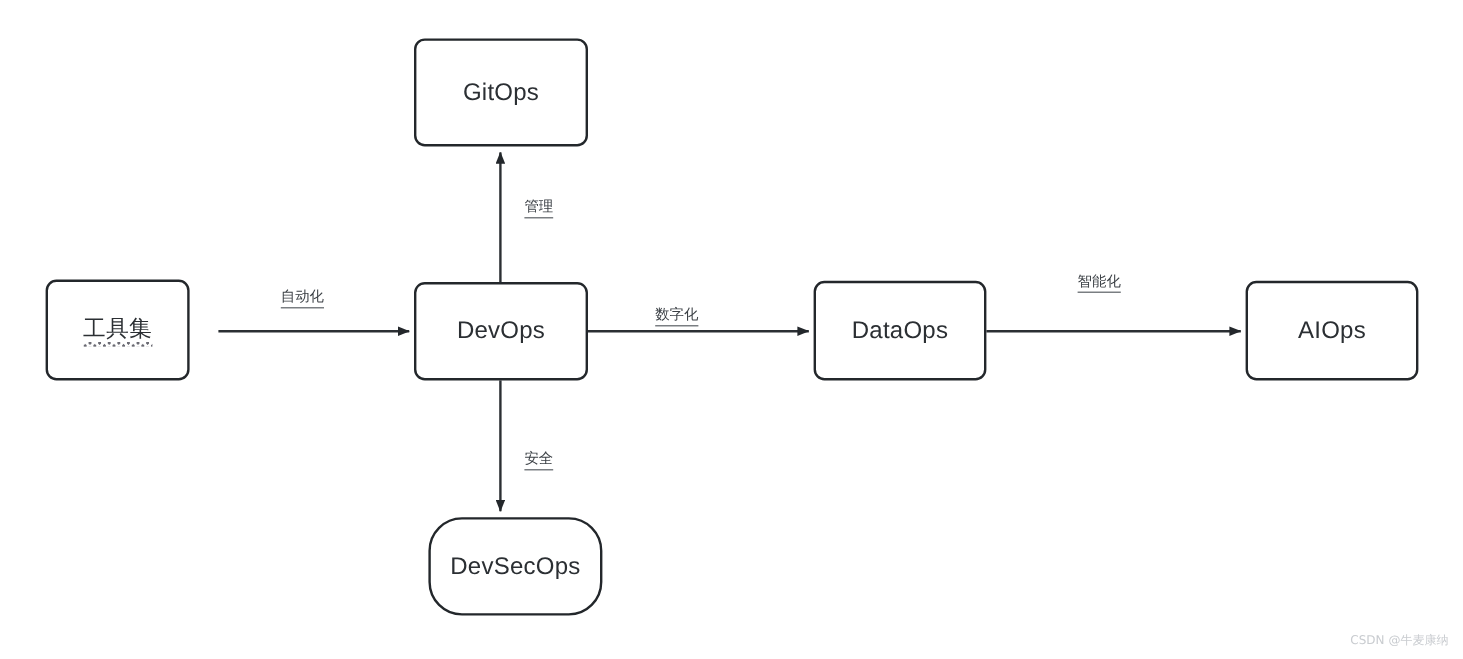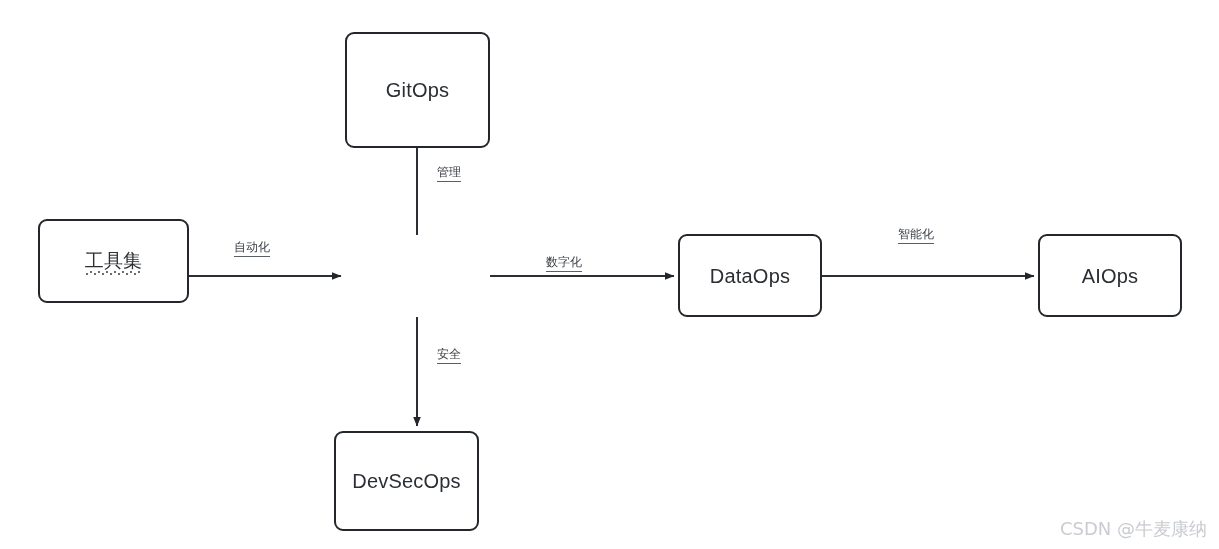--- a/index.html
+++ b/index.html
@@ -70,21 +70,21 @@
     line-height: 1.1;
     white-space: nowrap;
     padding-bottom: 2px;
     border-bottom: 1px solid #5a5f64;
   }
   .watermark {
     position: absolute;
     right: 12px;
     bottom: 8px;
     font-family: "DejaVu Sans", "Liberation Sans", sans-serif;
-    font-size: 18px;
+    font-size: 10px;
     color: #c9ccd0;
     white-space: nowrap;
     user-select: none;
   }
 </style>
 </head>
 <body>
 
 <div id="canvas">
 
@@ -109,46 +109,49 @@
 
     <g>
       <line x1="490" y1="276" x2="674" y2="276" stroke="#2b2f33" stroke-width="2" marker-end="url(#arrowhead)"></line>
     </g>
 
     <g>
       <line x1="822" y1="276" x2="1034" y2="276" stroke="#2b2f33" stroke-width="2" marker-end="url(#arrowhead)"></line>
     </g>
   </svg>
 
-  <div class="node-box" style="left:38px; top:219px; width:151px; height:84px;">
+  <div class="node-box" style="left:38px; top:233px; width:120px; height:84px;">
     <span class="node-label cjk squiggle">工具集</span>
   </div>
 
-  <div class="node-box" style="left:345px; top:32px; width:145px; height:116px;">
+  <div class="node-box" style="left:345px; top:32px; width:145px; height:90px;">
     <span class="node-label">GitOps</span>
   </div>
 
+  <div class="node-box" style="left:345px; top:235px; width:145px; height:82px;">
+    <span class="node-label">DevOps</span>
+  </div>
 
-  <div class="node-box" style="left:334px; top:431px; width:145px; height:100px;">
+  <div class="node-box" style="left:357px; top:431px; width:145px; height:82px;border-radius:28px;">
     <span class="node-label">DevSecOps</span>
   </div>
 
   <div class="node-box" style="left:1038px; top:234px; width:144px; height:83px;">
     <span class="node-label">AIOps</span>
   </div>
 
   <div class="node-box" style="left:678px; top:234px; width:144px; height:83px;">
     <span class="node-label">DataOps</span>
   </div>
 
   <div class="edge-label" style="left:234px; top:241px;">自动化</div>
 
   <div class="edge-label" style="left:437px; top:166px;">管理</div>
 
-  <div class="edge-label" style="left:437px; top:348px;">安全</div>
+  <div class="edge-label" style="left:437px; top:376px;">安全</div>
 
   <div class="edge-label" style="left:546px; top:256px;">数字化</div>
 
   <div class="edge-label" style="left:898px; top:228px;">智能化</div>
 
   <div class="watermark">CSDN @牛麦康纳</div>
 
 </div>
 
 </body></html>

